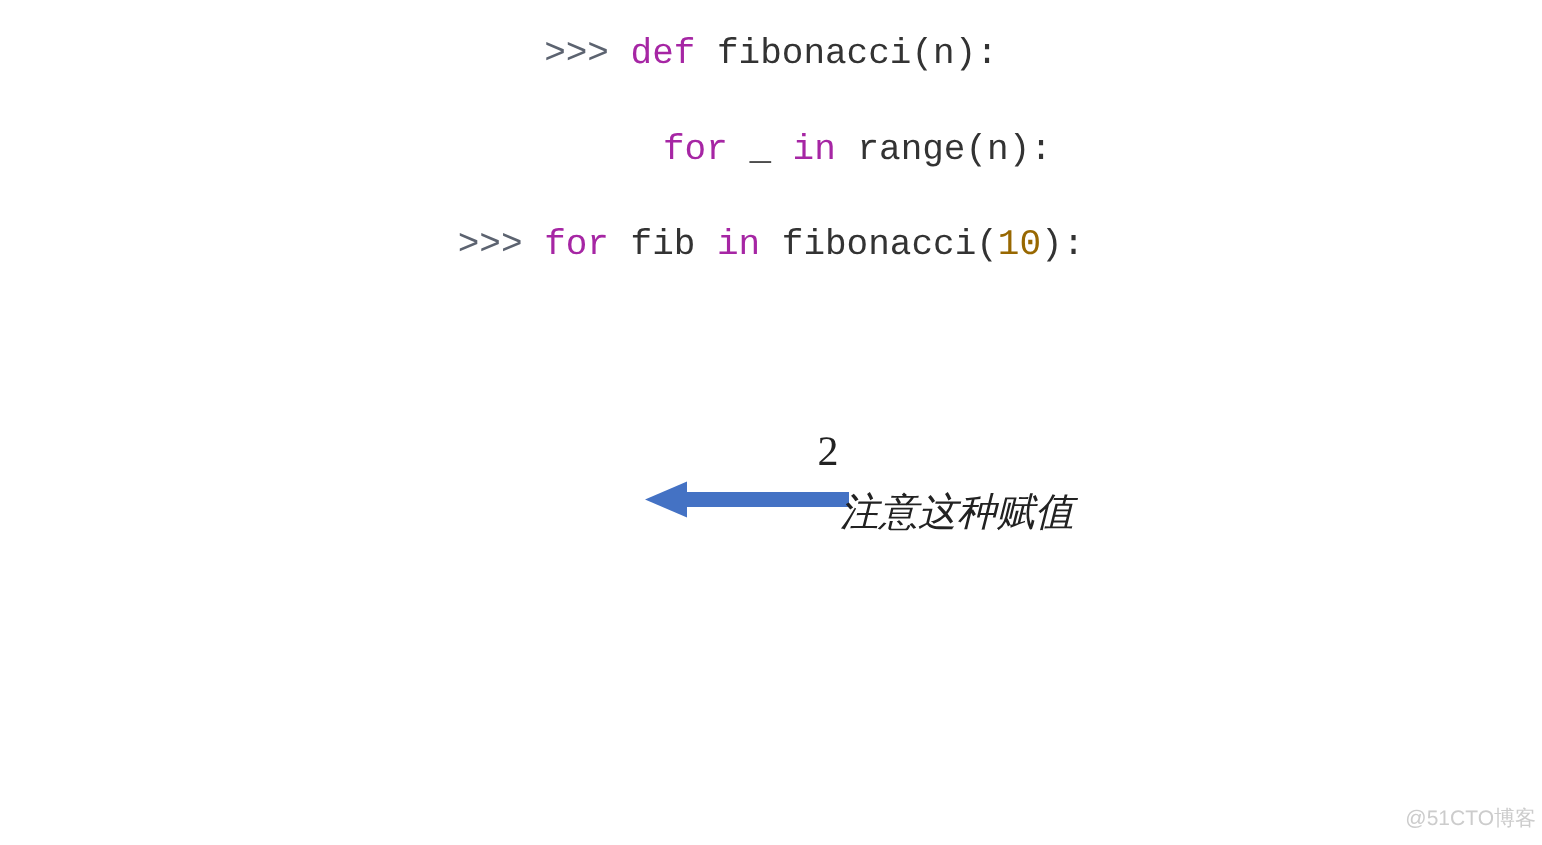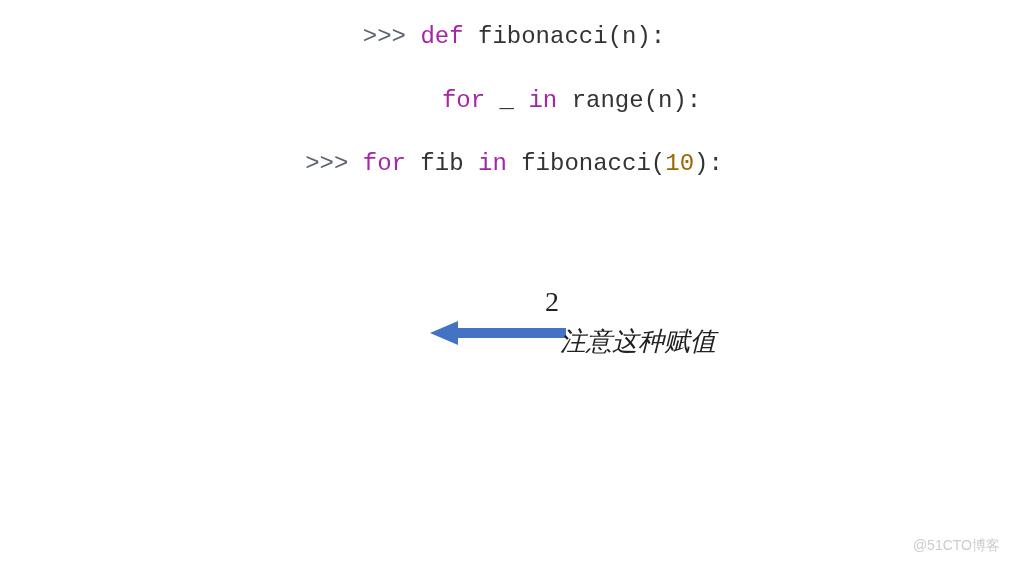--- a/index.html
+++ b/index.html
@@ -54,21 +54,21 @@
     top: 313px;
     font-family: "KaiTi", "STKaiti", serif;
     font-style: italic;
     font-size: 26px;
     color: #222222;
     margin-top: 11px;
   }
 
   .watermark {
     position: absolute;
-    right: 28px;
+    right: 4px;
     bottom: 8px;
     font-family: sans-serif;
     font-size: 14px;
     color: #cccccc;
   }
 </style>
 </head>
 <body>
 
 <div class="code-area">

